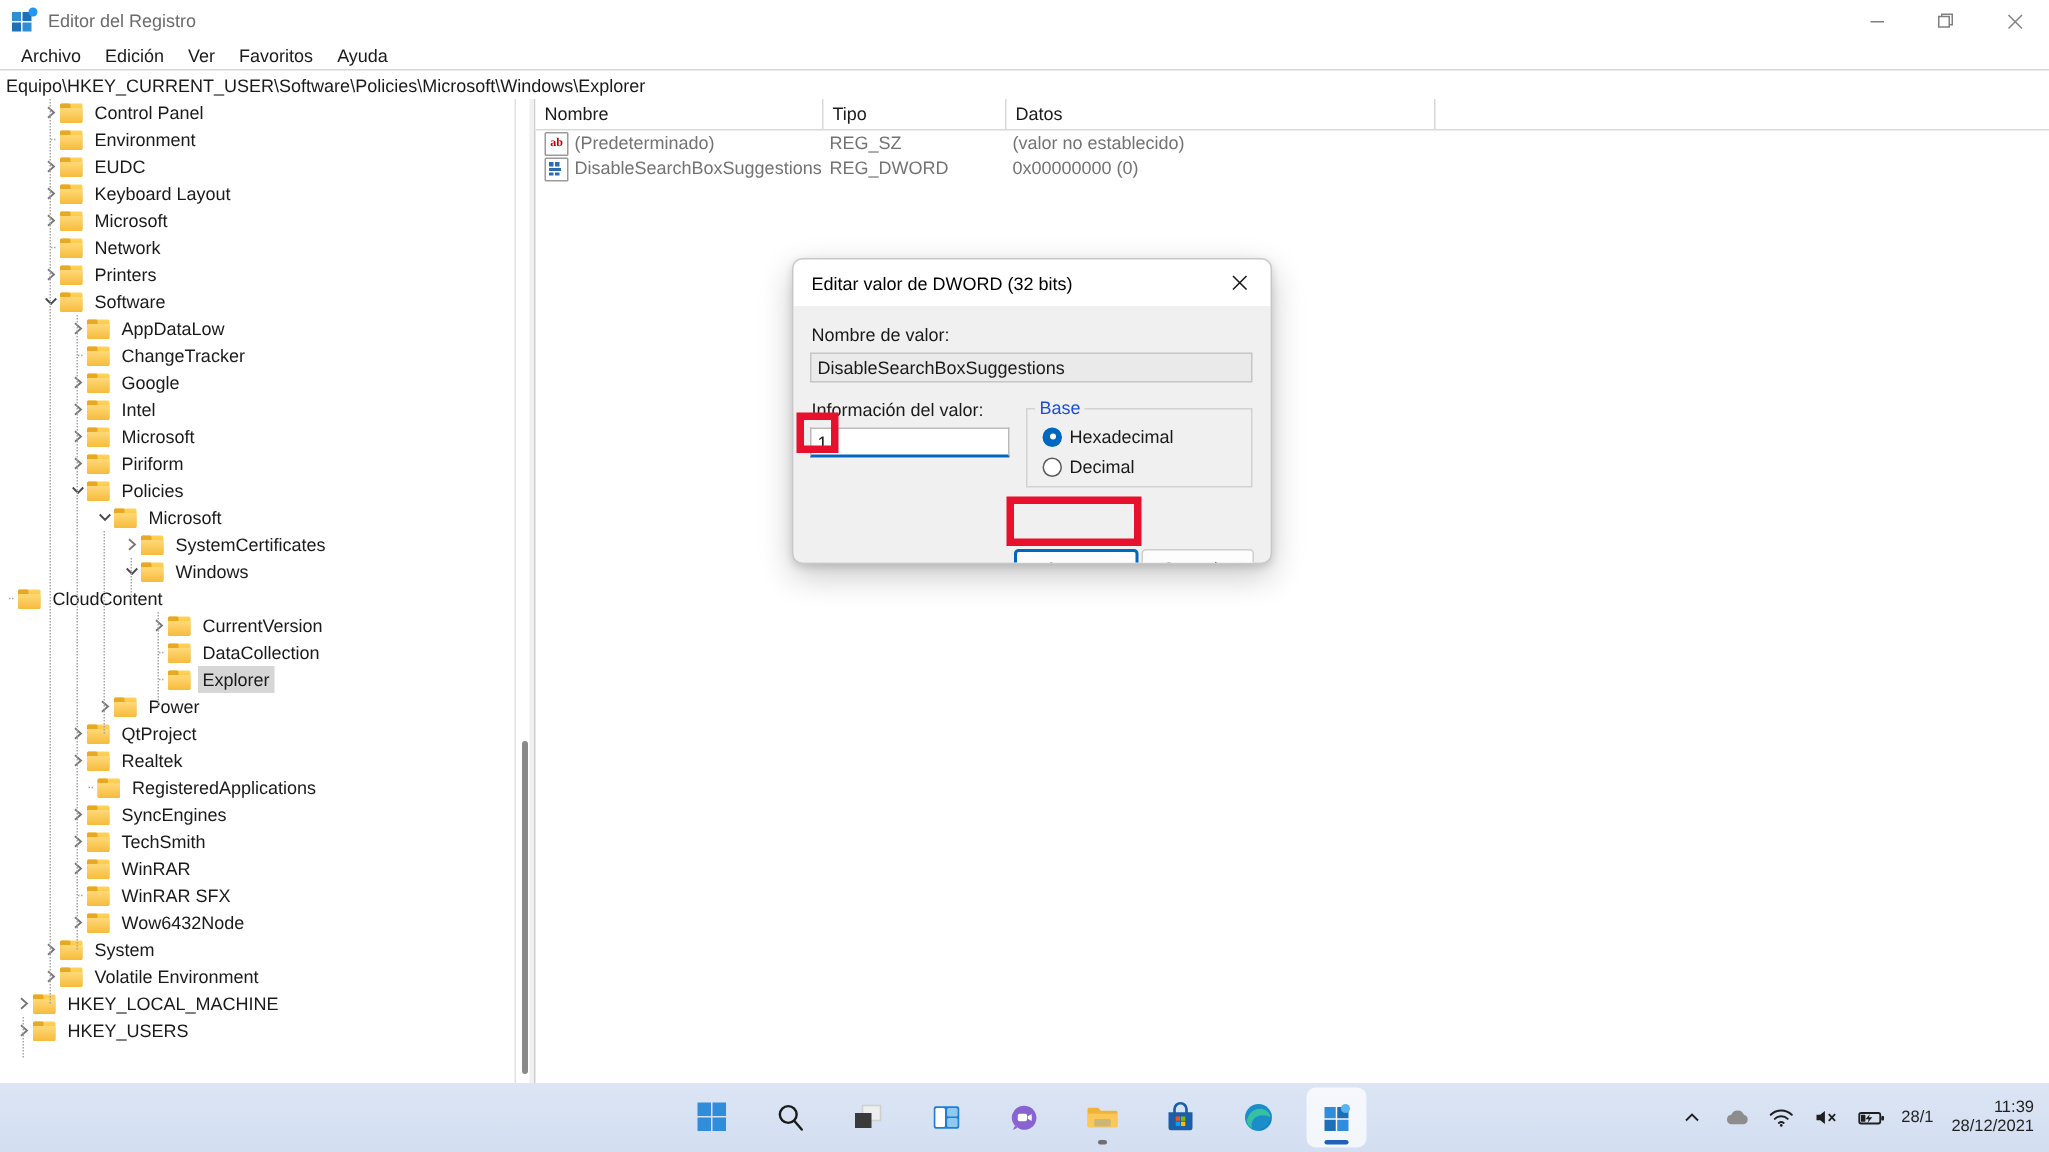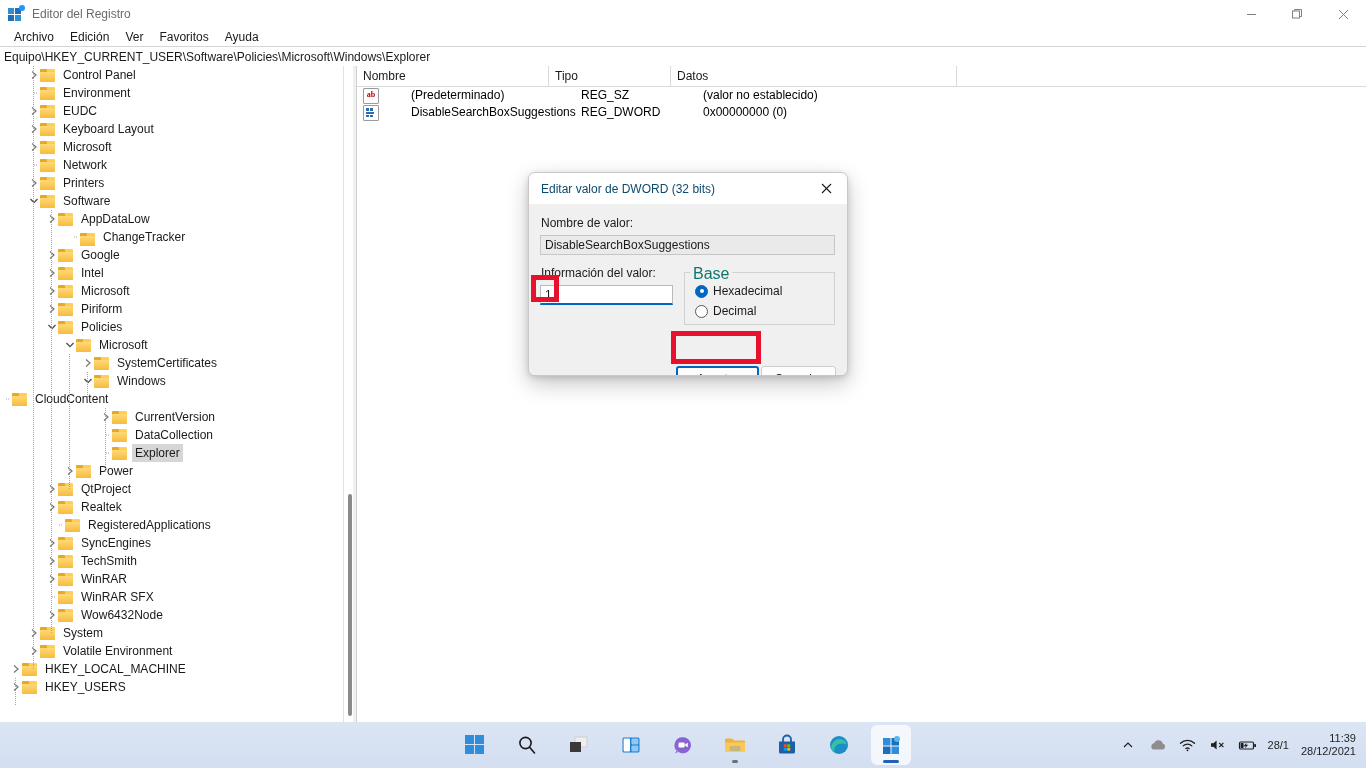--- a/index.html
+++ b/index.html
@@ -61,43 +61,43 @@
 
   
   .tscroll{position:absolute;right:0;top:0;width:12px;height:656px;background:#ffffff;}
   .tthumb{position:absolute;left:4px;width:4px;border-radius:2px;background:#8a8a8a;}
 
   
   .lheader{position:relative;height:20px;border-bottom:1px solid #d9d9d9;background:#ffffff;}
   .lcol{position:absolute;top:0;height:20px;font-size:12px;color:#1a1a1a;line-height:20px;padding-left:6px;
     border-right:1px solid #d9d9d9;box-sizing:border-box;}
   .lrow{position:relative;height:17px;display:flex;align-items:center;}
-  .cell{position:absolute;font-size:12px;color:#000000;white-space:nowrap;line-height:17px;margin-left:28px;}
+  .cell{position:absolute;font-size:12px;color:#737373;white-space:nowrap;line-height:17px;}
   .vicon{position:absolute;left:6px;top:1px;width:14px;height:14px;}
   .vicon.sz{background:#ffffff;border:1px solid #9b9b9b;border-radius:1px;
     font-size:8px;font-weight:bold;color:#c00000;text-align:center;line-height:12px;
     font-family:Liberation Serif, serif;}
   .vicon.dw{background:#ffffff;border:1px solid #9b9b9b;border-radius:1px;overflow:hidden;}
   .vicon.dw .bar{position:absolute;background:#2b6cb0;}
 
   
   .dialog{position:absolute;left:528px;top:172px;width:318px;height:202px;
     background:#f0f0f0;border:1px solid #c8c8c8;border-radius:7px;
     box-shadow:0 8px 22px rgba(0,0,0,.22),0 2px 6px rgba(0,0,0,.14);overflow:hidden;}
   .dlg-title{position:relative;height:31px;background:#ffffff;display:flex;align-items:center;}
-  .dlg-title .t{font-size:12px;color:#0c4a6e;margin-left:12px;}
+  .dlg-title .t{font-size:12px;color:#000000;margin-left:12px;}
   .dlg-close{position:absolute;right:0;top:0;width:42px;height:31px;display:flex;align-items:center;
     justify-content:center;color:#1a1a1a;border-top-right-radius:7px;}
   .dlg-body{position:relative;height:171px;background:#f0f0f0;}
   .dlabel{position:absolute;font-size:12px;color:#1a1a1a;}
   .dinput{position:absolute;box-sizing:border-box;background:#eaeaea;border:1px solid #c6c6c6;
     font-size:12px;color:#1a1a1a;padding:1px 4px;line-height:16px;}
   .dinput.focused{background:#ffffff;border:1px solid #b9b9b9;border-bottom:2px solid #0067c0;}
   .group{position:absolute;box-sizing:border-box;border:1px solid #d2d2d2;}
-  .group-title{position:absolute;background:#f0f0f0;font-size:16px;color:#0f766e;padding:0 3px;}
+  .group-title{position:absolute;background:#f0f0f0;font-size:12px;color:#1d4ed8;padding:0 3px;}
   .radio{position:absolute;display:flex;align-items:center;}
   .rdot{width:13px;height:13px;border-radius:50%;border:1px solid #5a5a5a;background:#fff;
     box-sizing:border-box;margin-right:5px;position:relative;flex:none;}
   .rdot.on{background:#0067c0;border-color:#0067c0;}
   .rdot.on::after{content:"";position:absolute;left:3.5px;top:3.5px;width:4px;height:4px;border-radius:50%;background:#fff;}
   .rlabel{font-size:12px;color:#1a1a1a;}
   .btn{position:absolute;box-sizing:border-box;height:25px;background:#fdfdfd;border:1px solid #cdcdcd;
     border-radius:3px;font-size:12px;color:#1a1a1a;display:flex;align-items:center;justify-content:center;}
   .btn.default{border:2px solid #0067c0;}
   .redbox{position:absolute;border:5px solid #e8112d;box-sizing:border-box;}
@@ -277,21 +277,21 @@
                   <polyline points="2,1.5 6,5 2,8.5" fill="none" stroke="#767676" stroke-width="1.2"></polyline>
                 </svg>
               </span>
               <span class="folder">
                 <span class="back"></span>
                 <span class="tab"></span>
                 <span class="front"></span>
               </span>
               <span class="tlabel">AppDataLow</span>
             </div>
-            <div class="trow" style="padding-left: 68px; align-items: flex-end;">
+            <div class="trow" style="padding-left: 46px;">
               <span class="twist">
                 <svg width="10" height="18" viewBox="0 0 10 18">
                   <line x1="5" y1="9" x2="9" y2="9" stroke="#a6a6a6" stroke-width="1" stroke-dasharray="1 1"></line>
                 </svg>
               </span>
               <span class="folder">
                 <span class="back"></span>
                 <span class="tab"></span>
                 <span class="front"></span>
               </span>

